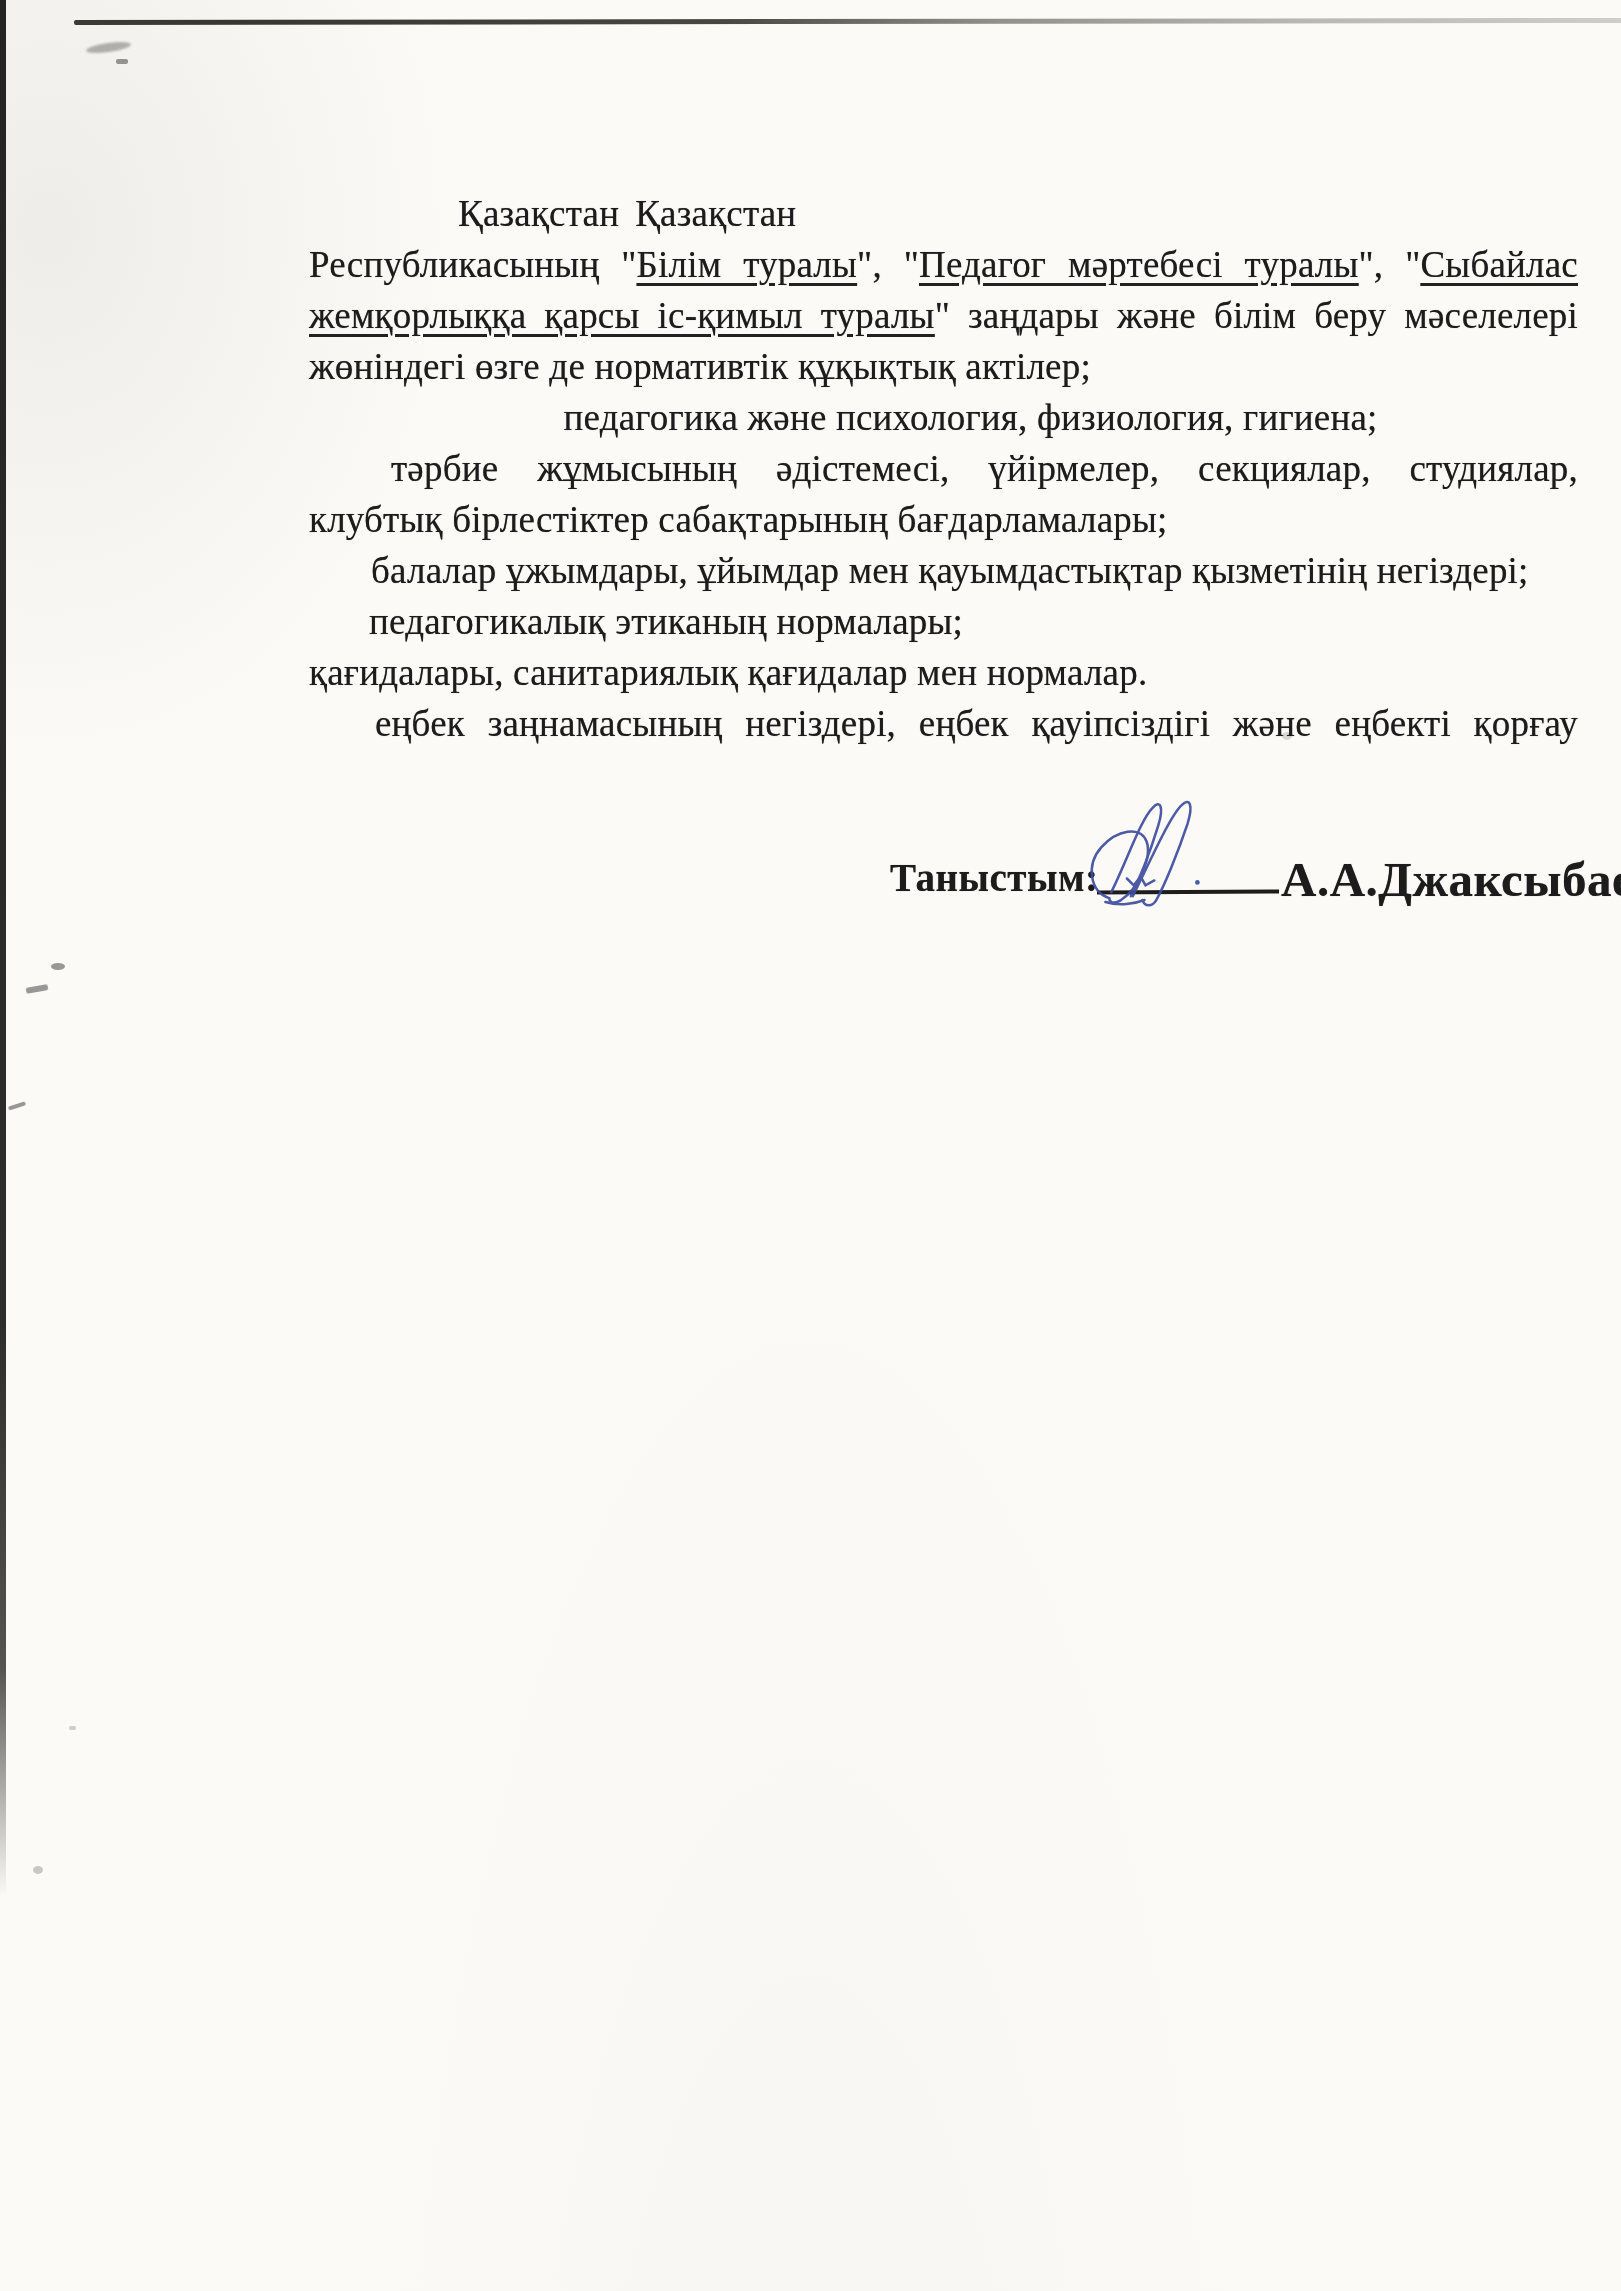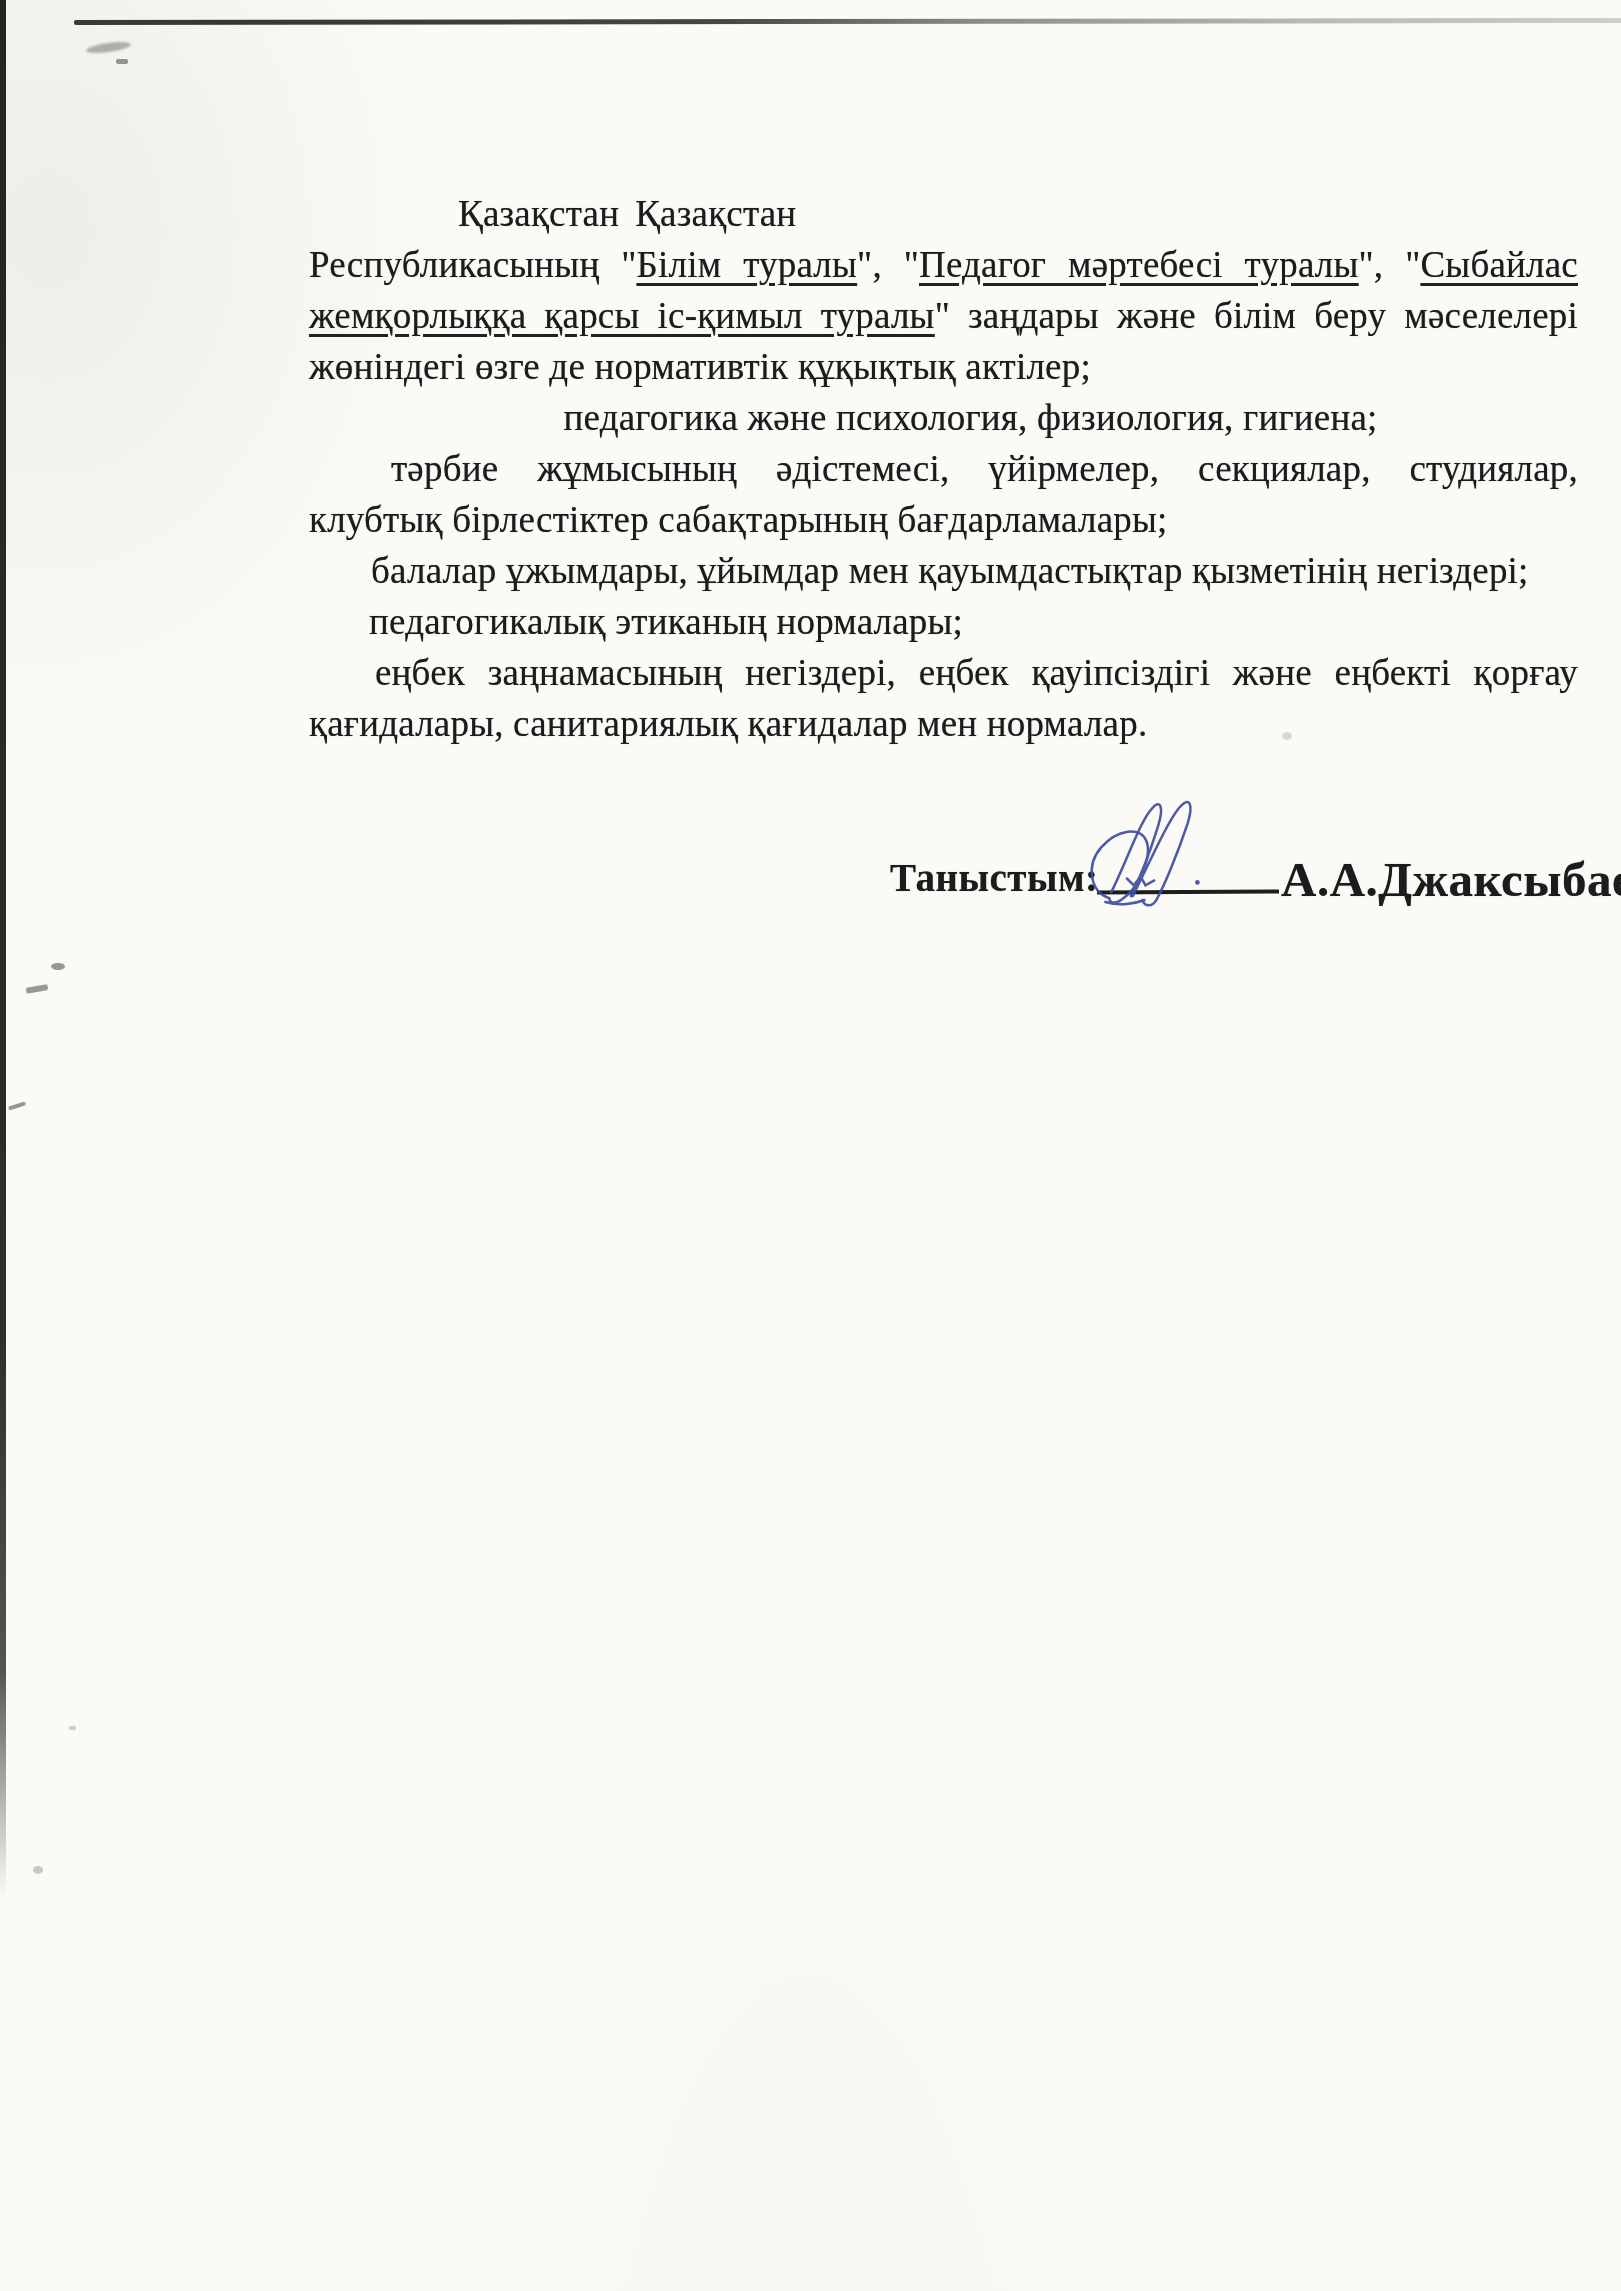--- a/index.html
+++ b/index.html
@@ -104,22 +104,22 @@
 
     <div class="ln ind-a">педагогика және психология, физиология, гигиена;</div>
 
     <div class="ln ln-wrap just ind-b">тәрбие жұмысының әдістемесі, үйірмелер, секциялар, студиялар,</div>
     <div class="ln">клубтық бірлестіктер сабақтарының бағдарламалары;</div>
 
     <div class="ln ind-d">балалар ұжымдары, ұйымдар мен қауымдастықтар қызметінің негіздері;</div>
 
     <div class="ln ind-c">педагогикалық этиканың нормалары;</div>
 
+    <div class="ln">қағидалары, санитариялық қағидалар мен нормалар.</div>
     <div class="ln ln-wrap just ind-e">еңбек заңнамасының негіздері, еңбек қауіпсіздігі және еңбекті қорғау</div>
-    <div class="ln">қағидалары, санитариялық қағидалар мен нормалар.</div>
 
   </div>
 
   <div class="sig-label">Таныстым:</div>
   <div class="sig-line"></div>
 
   <svg class="sig-svg" width="186" height="120" viewBox="0 0 190 122">
     <g fill="none" stroke="#3f4da0" stroke-width="2.6" stroke-linecap="round" opacity="0.92">
       <path d="M34 104 C 14 98, 10 70, 26 52 C 42 34, 66 30, 72 46 C 78 62, 64 94, 46 106 C 38 111, 34 108, 34 104 Z"></path>
       <path d="M36 98 C 52 66, 66 24, 78 12 C 86 3, 90 10, 84 30 C 76 56, 64 86, 56 102"></path>

